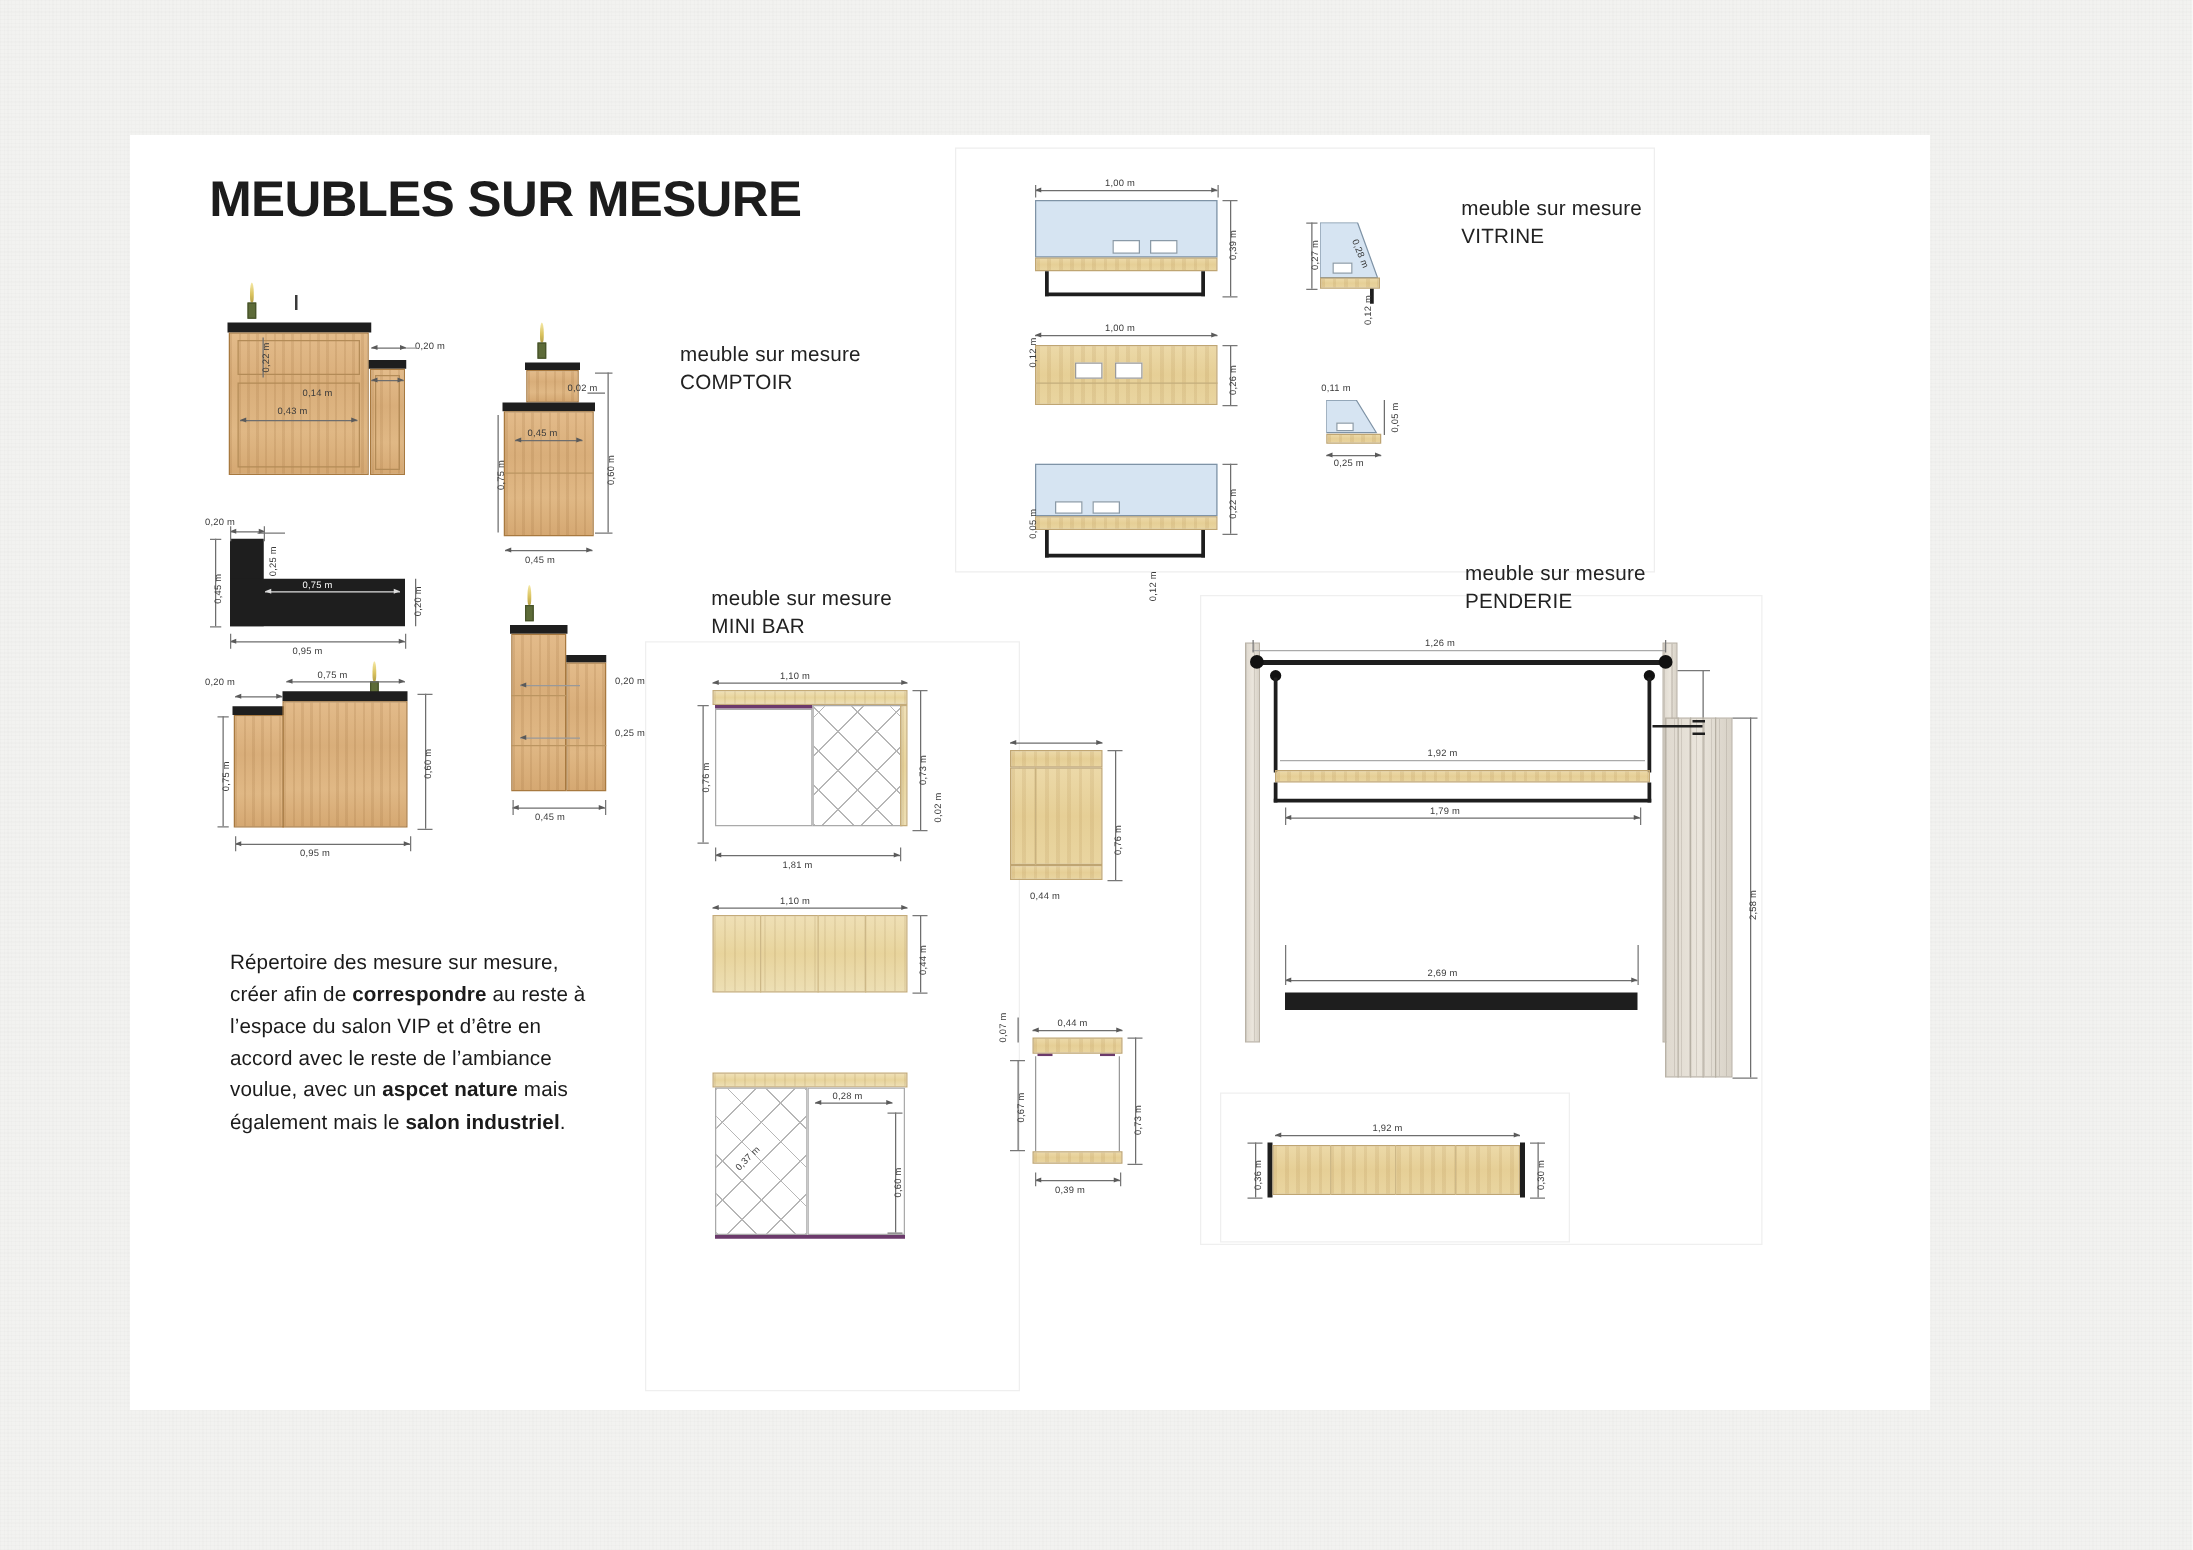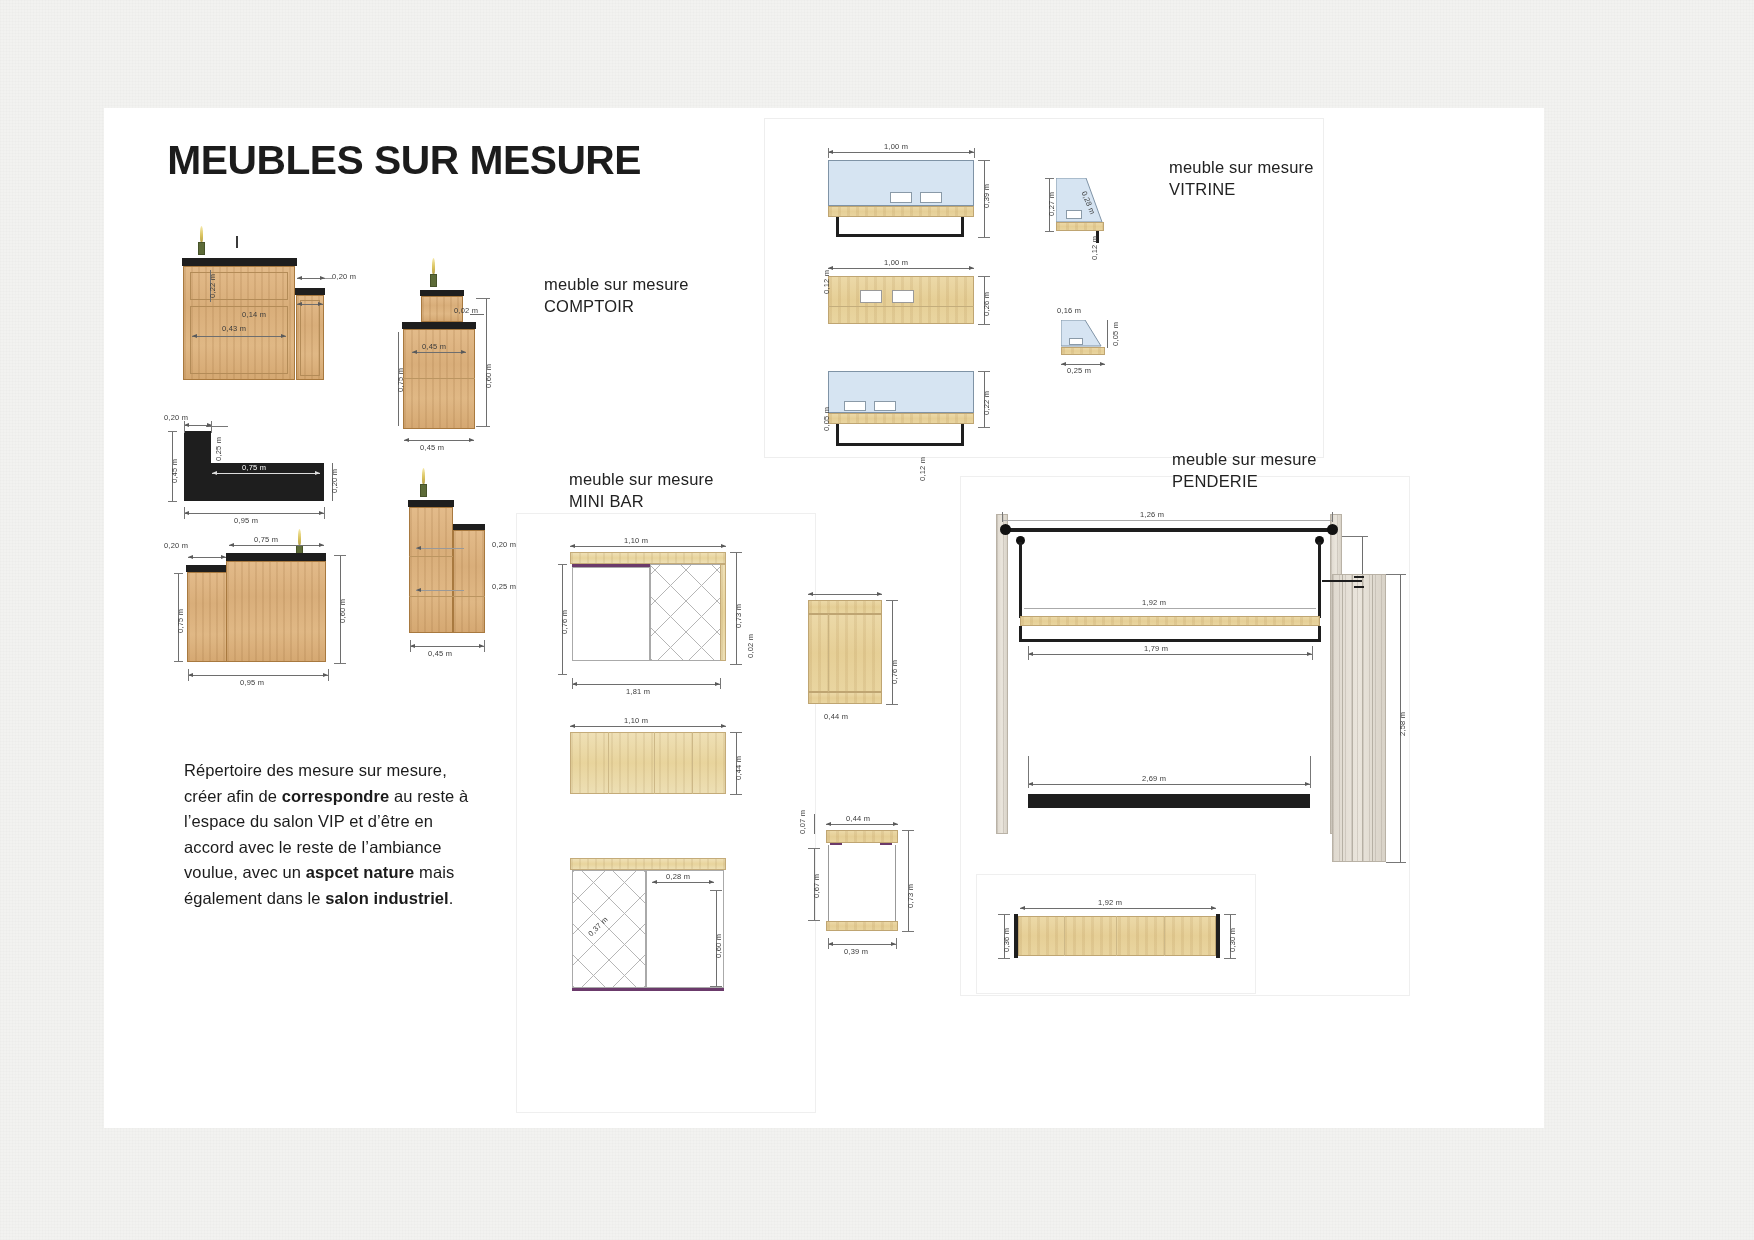--- a/index.html
+++ b/index.html
@@ -295,21 +295,21 @@
   </div>
 
   <div id="para">
     <span>Répertoire des mesure</span>
     <span>sur mesure, créer afin de</span>
     <b>correspondre</b><span> au reste à</span>
     <span>l’espace du salon VIP et d’être</span>
     <span>en accord avec le  reste de</span>
     <span>l’ambiance voulue, avec un</span>
     <b>aspcet nature</b><span> mais également</span>
-    <span>dans le </span><b>salon industriel</b><span>.</span>
+    <span>mais le </span><b>salon industriel</b><span>.</span>
   </div>
 
   <div class="framebox" style="left:660px; top:10px; width:560px; height:340px; border-color:#eee;"></div>
   <div class="caption" style="left:1065px; top:48px;">meuble sur mesure
 VITRINE</div>
 
   <div class="abs" style="left:718px; top:38px; width:170px; height:90px;">
     <div class="dimline" style="left:6px; top:6px; width:146px; height:1px;"></div>
     <div class="arrowL" style="left:6px; top:4px;"></div>
     <div class="arrowR" style="left:147px; top:4px;"></div>
@@ -361,21 +361,21 @@
     <div class="abs thinline" style="left:6px; top:46px; width:146px; height:1px; background:#c3ad7c;"></div>
 
     <div class="dimtxt v" style="left:0px; top:34px;">0,12 m</div>
     <div class="dimline" style="left:162px; top:16px; width:1px; height:48px;"></div>
     <div class="tickh" style="left:156px; top:16px; width:12px;"></div>
     <div class="tickh" style="left:156px; top:64px; width:12px;"></div>
     <div class="dimtxt v" style="left:160px; top:56px;">0,26 m</div>
   </div>
 
   <div class="abs" style="left:945px; top:198px; width:95px; height:80px;">
-    <div class="dimtxt" style="left:8px; top:0px;">0,16 m</div>
+    <div class="dimtxt" style="left:8px; top:0px;">0,11 m</div>
     <svg width="52" height="34" style="position:absolute; left:12px; top:14px;">
       <polygon points="0,0 24,0 40,26 0,26" fill="#d6e4f2" stroke="#7f93a6" stroke-width="1"></polygon>
     </svg>
     <div class="abs" style="left:20px; top:32px; width:14px; height:7px; background:#fff; border:1px solid #8a9aa8;"></div>
     <div class="abs wood2" style="left:12px; top:41px; width:44px; height:8px;"></div>
 
     <div class="dimtxt v" style="left:62px; top:40px;">0,05 m</div>
     <div class="dimline" style="left:58px; top:14px; width:1px; height:28px;"></div>
 
     <div class="dimline" style="left:12px; top:58px; width:44px; height:1px;"></div>

